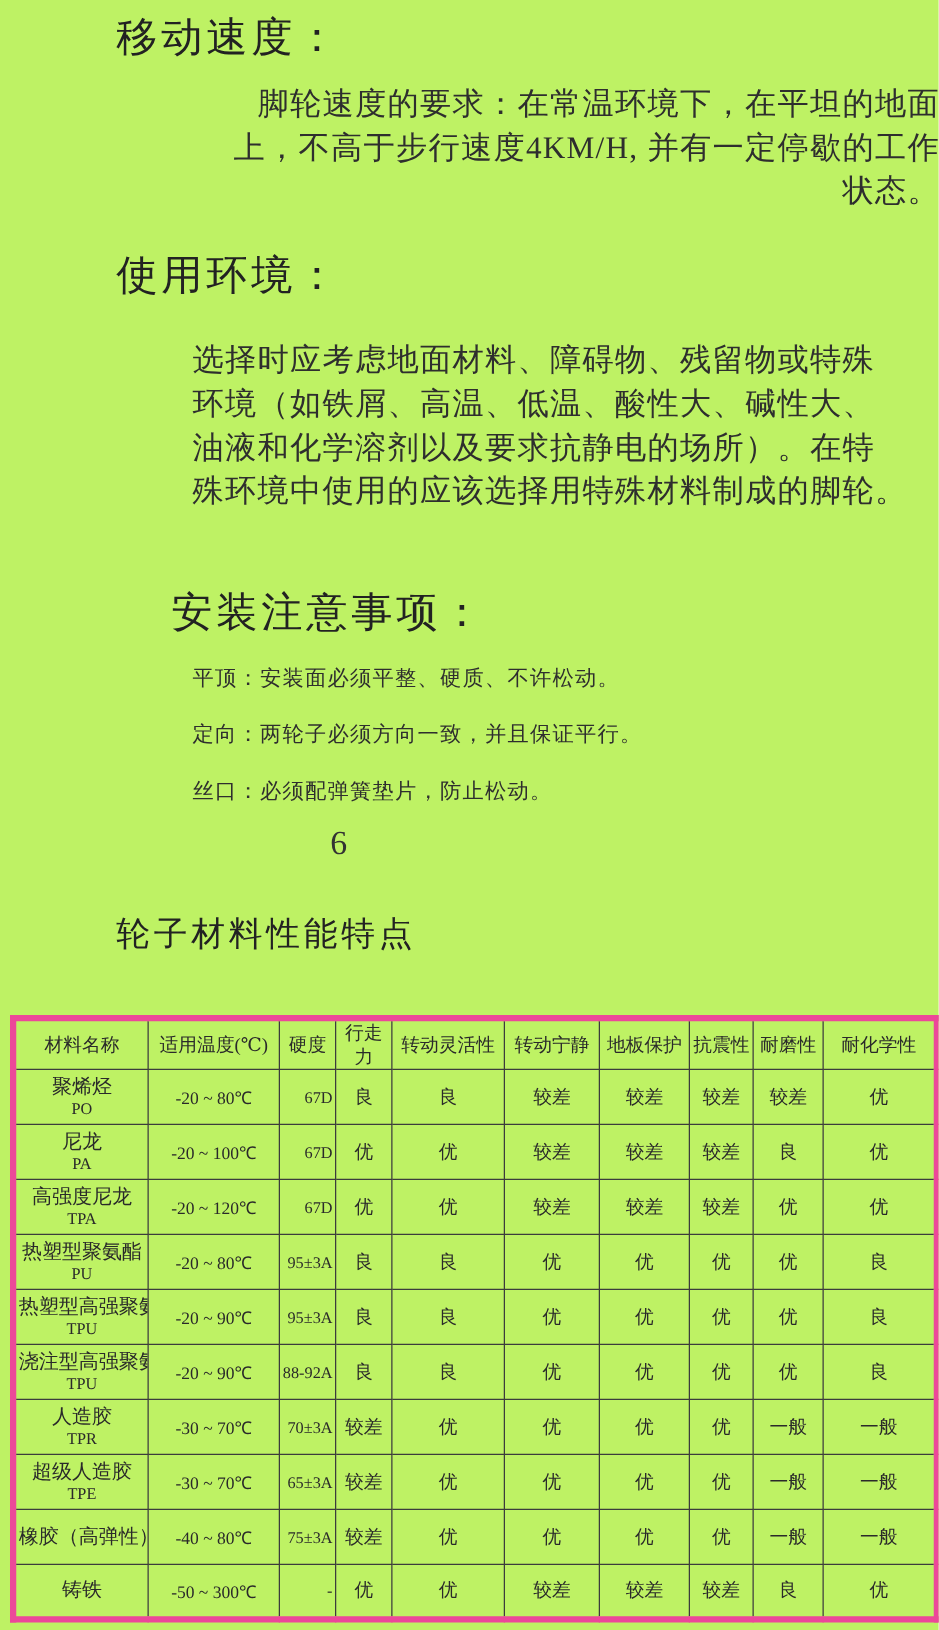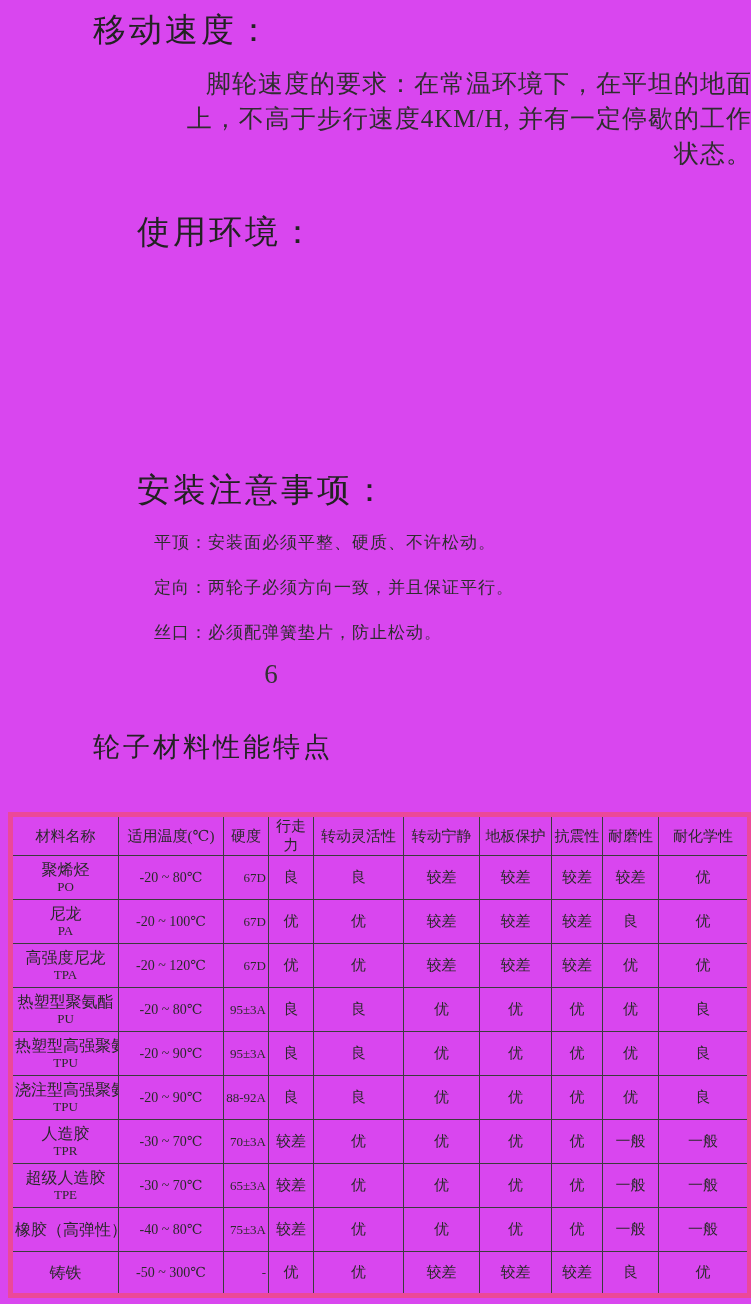--- a/index.html
+++ b/index.html
@@ -4,36 +4,36 @@
 <style>
   html, body {
     margin: 0;
     padding: 0;
     background: #ffffff;
   }
   .page {
     position: relative;
     width: 751px;
     height: 1304px;
-    background: #d946ef;
+    background: #bef264;
     font-family: "Liberation Serif", "DejaVu Serif", serif;
     color: #2a2a2a;
     overflow: hidden;
   }
   .sec-heading {
     position: absolute;
     left: 93px;
     font-size: 33px;
     font-weight: 400;
     letter-spacing: 3px;
     color: #222222;
     white-space: nowrap;
   }
   .sec-heading-1 { top: 8px; }
-  .sec-heading-2 { top: 210px; margin-left: 44px; }
+  .sec-heading-2 { top: 198px; }
   .sec-heading-3 { top: 468px; margin-left: 44px; }
   .para {
     position: absolute;
     left: 154px;
     width: 598px;
     font-size: 25px;
     line-height: 35px;
     letter-spacing: 1px;
     white-space: pre-line;
     color: #2e2e2e;
@@ -84,38 +84,42 @@
   .mat-table th, .mat-table td {
     border: 1px solid #3c3c3c;
     padding: 0 2px;
     font-weight: 400;
     font-size: 15px;
     vertical-align: middle;
     overflow: hidden;
   }
   .mat-table thead tr { height: 33px; }
   .mat-table tbody tr { height: 44px; }
-  .mat-table td:nth-child(2) { font-size: 14px; white-space: nowrap; }
+  .mat-table td:nth-child(2) { font-size: 14px; white-space: nowrap; font-family: Liberation Serif, serif; }
   .mat-table td:nth-child(3) { font-size: 13px; white-space: nowrap; text-align: right; }
   .mat-name { font-size: 16px; white-space: nowrap; line-height: 18px; }
   .mat-code { font-size: 13px; line-height: 16px; }
 </style>
 </head>
 <body>
 
 <div class="page">
 
   <div class="sec-heading sec-heading-1">移动速度：</div>
 
   <div class="para para-1">脚轮速度的要求：在常温环境下，在平坦的地面
 上，不高于步行速度4KM/H, 并有一定停歇的工作
 状态。</div>
 
   <div class="sec-heading sec-heading-2">使用环境：</div>
 
+  <div class="para para-2">选择时应考虑地面材料、障碍物、残留物或特殊
+环境（如铁屑、高温、低温、酸性大、碱性大、
+油液和化学溶剂以及要求抗静电的场所）。在特
+殊环境中使用的应该选择用特殊材料制成的脚轮。</div>
 
   <div class="sec-heading sec-heading-3">安装注意事项：</div>
 
   <div class="inst-line inst-1">平顶：安装面必须平整、硬质、不许松动。</div>
 
   <div class="inst-line inst-2">定向：两轮子必须方向一致，并且保证平行。</div>
 
   <div class="inst-line inst-3">丝口：必须配弹簧垫片，防止松动。</div>
 
   <div class="page-number">6</div>

